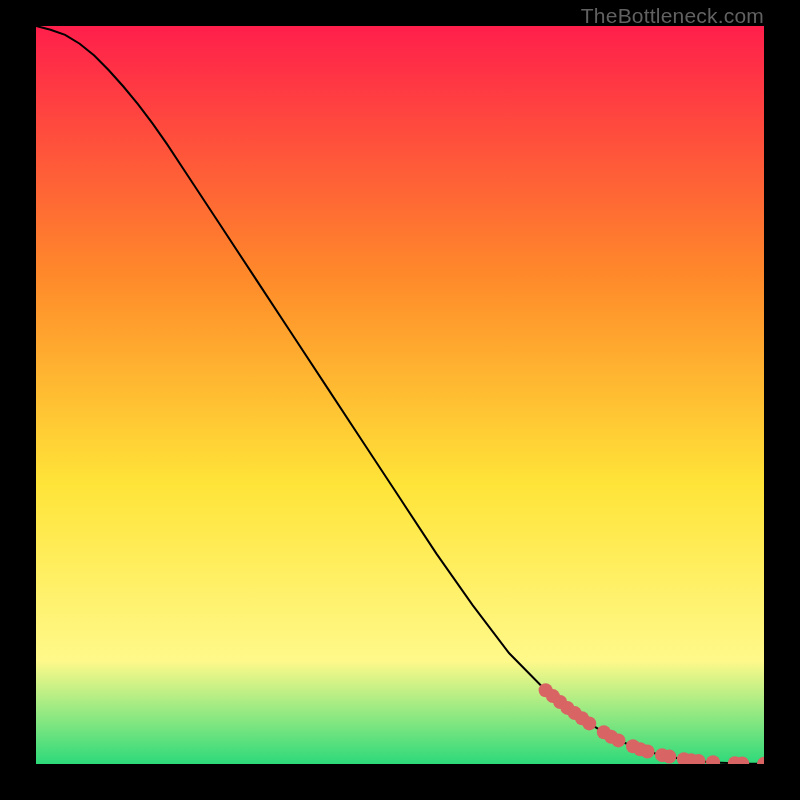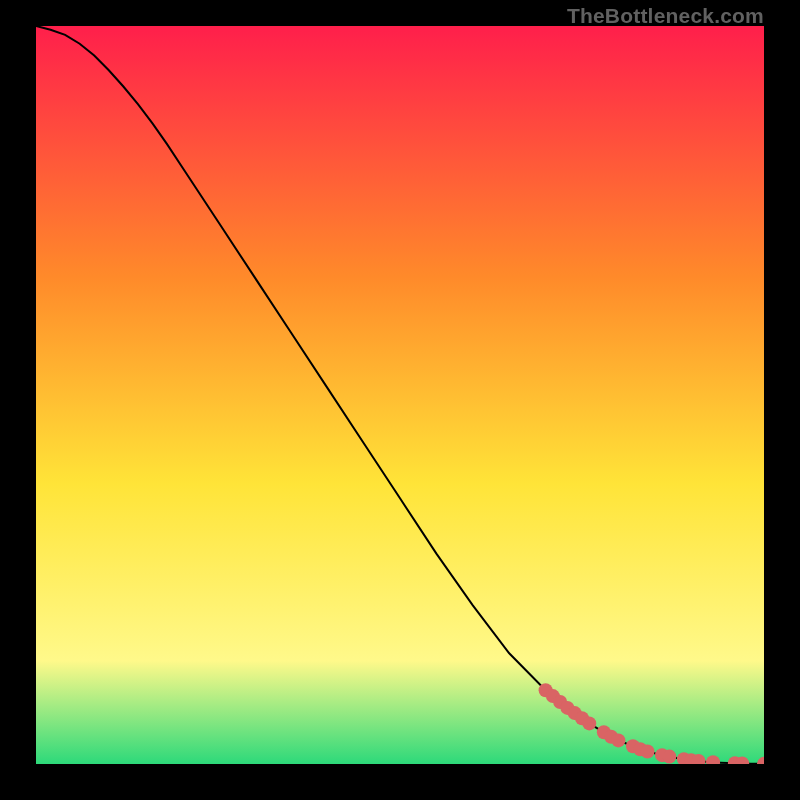--- a/index.html
+++ b/index.html
@@ -23,21 +23,21 @@
     top: 26px;
     width: 728px;
     height: 738px;
   }
   .watermark {
     position: absolute;
     top: 4px;
     right: 36px;
     color: #616161;
     font-size: 21px;
-    font-weight: 700;
+    font-weight: 400;
     letter-spacing: 0.2px;
     user-select: none;
   }
   svg { display: block; }
 </style>
 </head>
 <body>
 
 <div class="stage">
   <div class="watermark">TheBottleneck.com</div>

